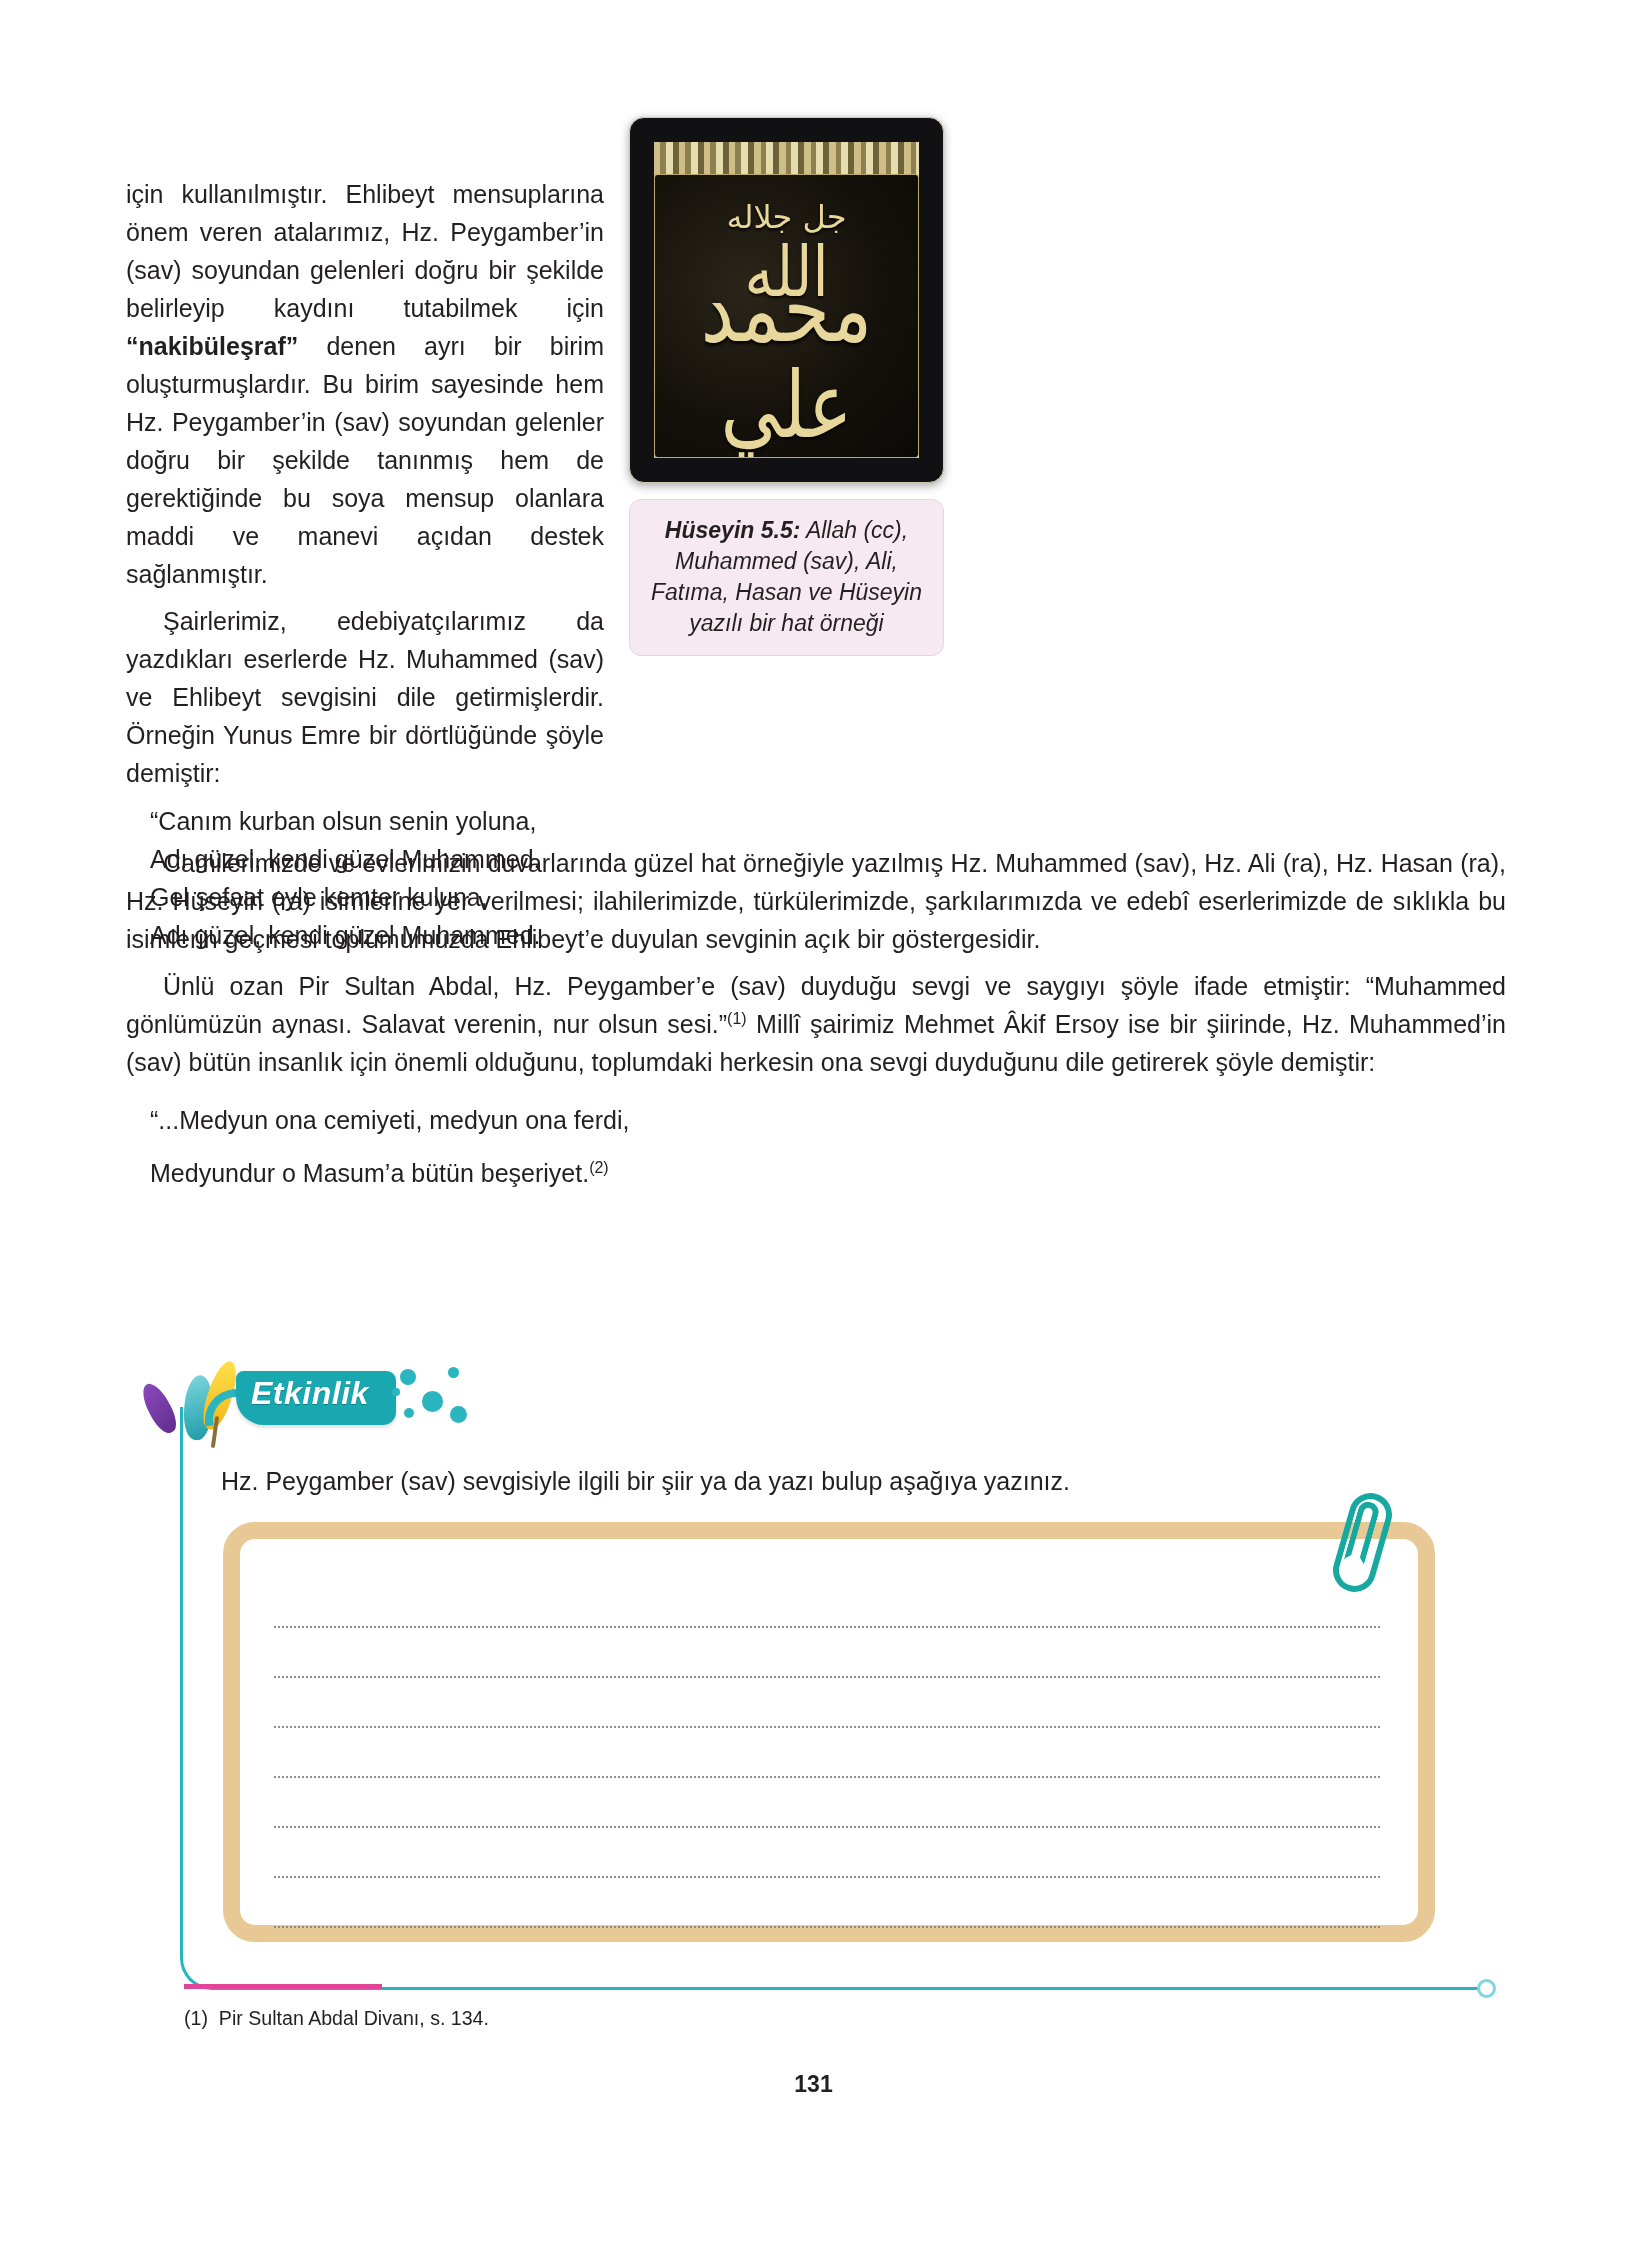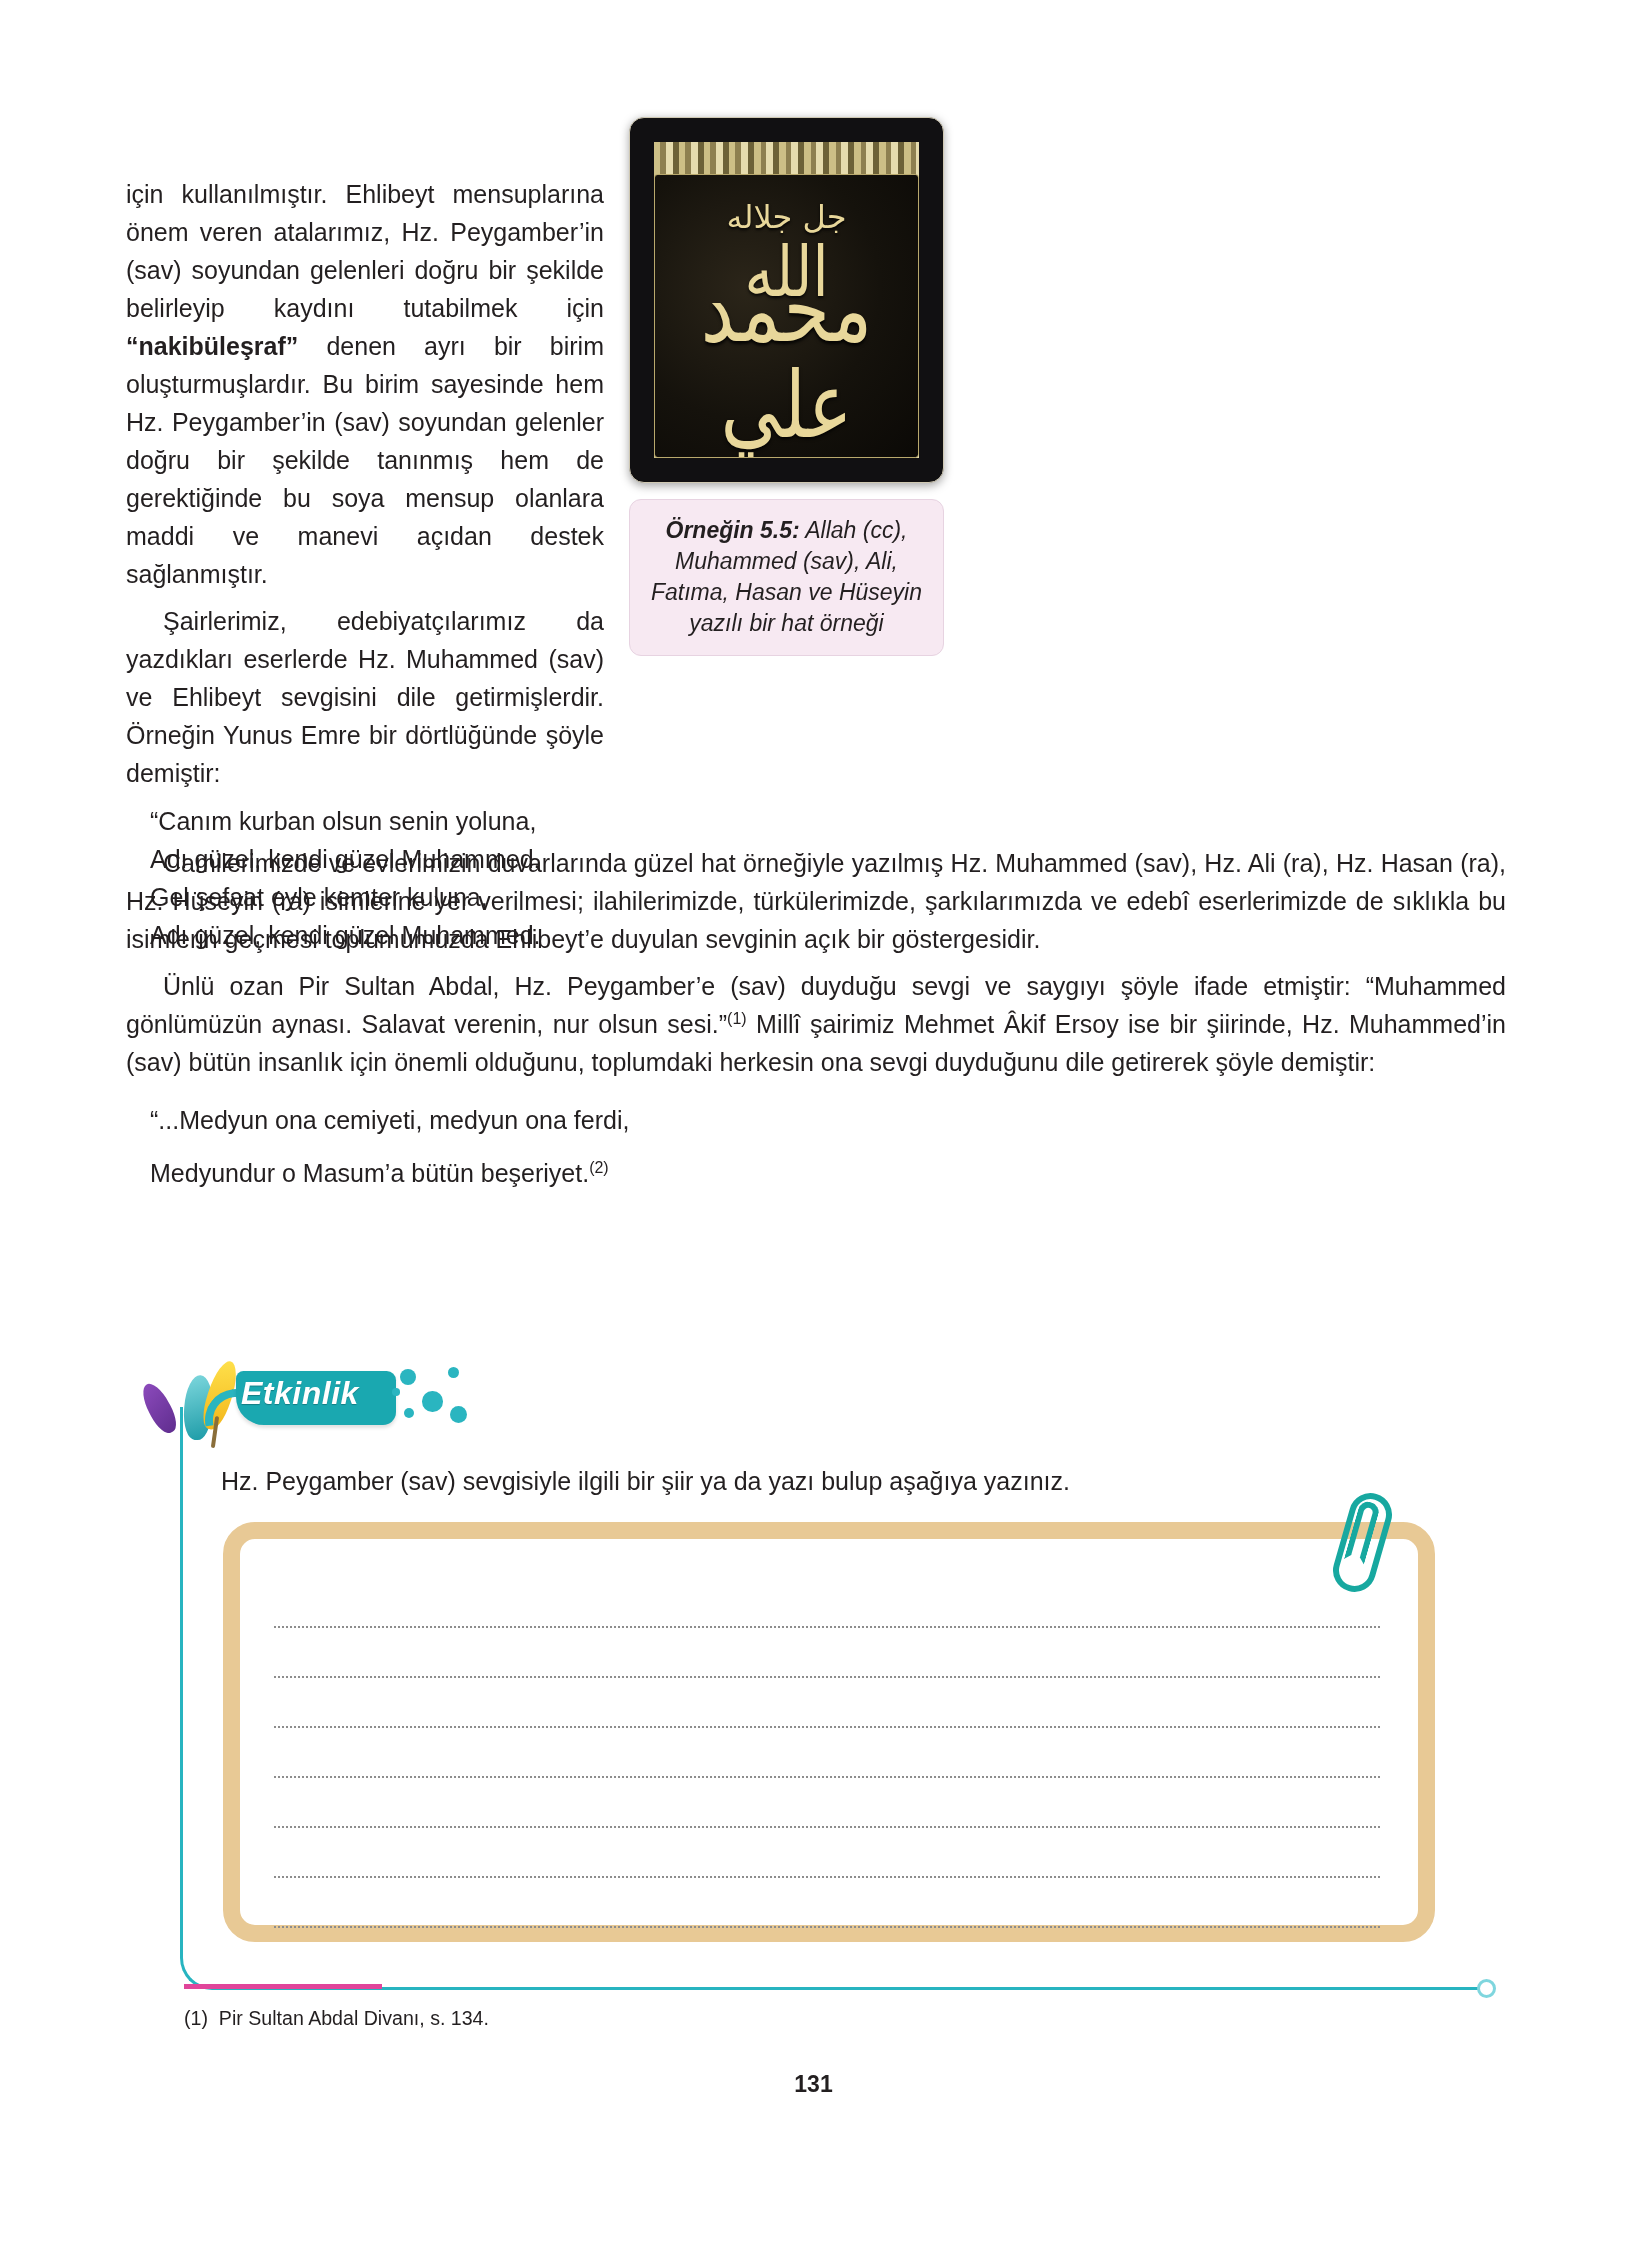--- a/index.html
+++ b/index.html
@@ -164,21 +164,21 @@
   .etk-banner{
     position:absolute;
     left:112px;top:15px;
     width:160px;height:54px;
     background:#1aa8b0;
     border-radius:7.5px 9.3px 13px 28px;
     box-shadow:0 2.8px 3.7px rgba(0,0,0,.12);
   }
   .etk-label{
     position:absolute;
-    left:117px;top:18.6px;
+    left:127px;top:18.6px;
     width:158px;
     color:#ffffff;
     font-size:32px;
     font-weight:bold;
     font-style:italic;
     letter-spacing:0.5px;
     text-shadow:0 0.9px 0.9px rgba(0,0,0,.25);
   }
   .feather{position:absolute;transform-origin:bottom center;border-radius:50% 50% 45% 45%;}
   .f-yellow{left:73px;top:1.9px;width:24px;height:71px;background:linear-gradient(160deg,#ffe24d,#f2b418);transform:rotate(18deg);}
@@ -291,21 +291,21 @@
         <div class="hat-border"></div>
         <div class="hat-inner">
           <div class="calig">
             <span class="small">جل جلاله</span>
             <span class="mid">الله</span>
             <span class="big">محمد علي فاطمة حسن حسين</span>
           </div>
         </div>
       </div>
       <div class="caption">
-        <b>Örneğin 5.5:</b><span> Allah (cc), Muhammed (sav), Ali, Fatıma, Hasan ve Hüseyin yazılı bir hat örneği</span>
+        <b>Hüseyin 5.5:</b><span> Allah (cc), Muhammed (sav), Ali, Fatıma, Hasan ve Hüseyin yazılı bir hat örneği</span>
       </div>
     </div>
   </div>
 
   <div class="full-zone body-text">
     <p class="indent">Camilerimizde ve evlerimizin duvarlarında güzel hat örneğiyle yazılmış Hz. Muhammed (sav), Hz. Ali (ra), Hz. Hasan (ra), Hz. Hüseyin (ra) isimlerine yer verilmesi; ilahilerimizde, türkülerimizde, şarkılarımızda ve edebî eserlerimizde de sıklıkla bu isimlerin geçmesi toplumumuzda Ehlibeyt’e duyulan sevginin açık bir göstergesidir.</p>
     <p class="indent"><span>Ünlü ozan Pir Sultan Abdal, Hz. Peygamber’e (sav) duyduğu sevgi ve saygıyı şöyle ifade etmiştir: “Muhammed gönlümüzün aynası. Salavat verenin, nur olsun sesi.”</span><sup class="fn">(1)</sup><span> Millî şairimiz Mehmet Âkif Ersoy ise bir şiirinde, Hz. Muhammed’in (sav) bütün insanlık için önemli olduğunu, toplumdaki herkesin ona sevgi duyduğunu dile getirerek şöyle demiştir:</span></p>
 
     <div class="akif-quote">
       <div>“...Medyun ona cemiyeti, medyun ona ferdi,</div>

